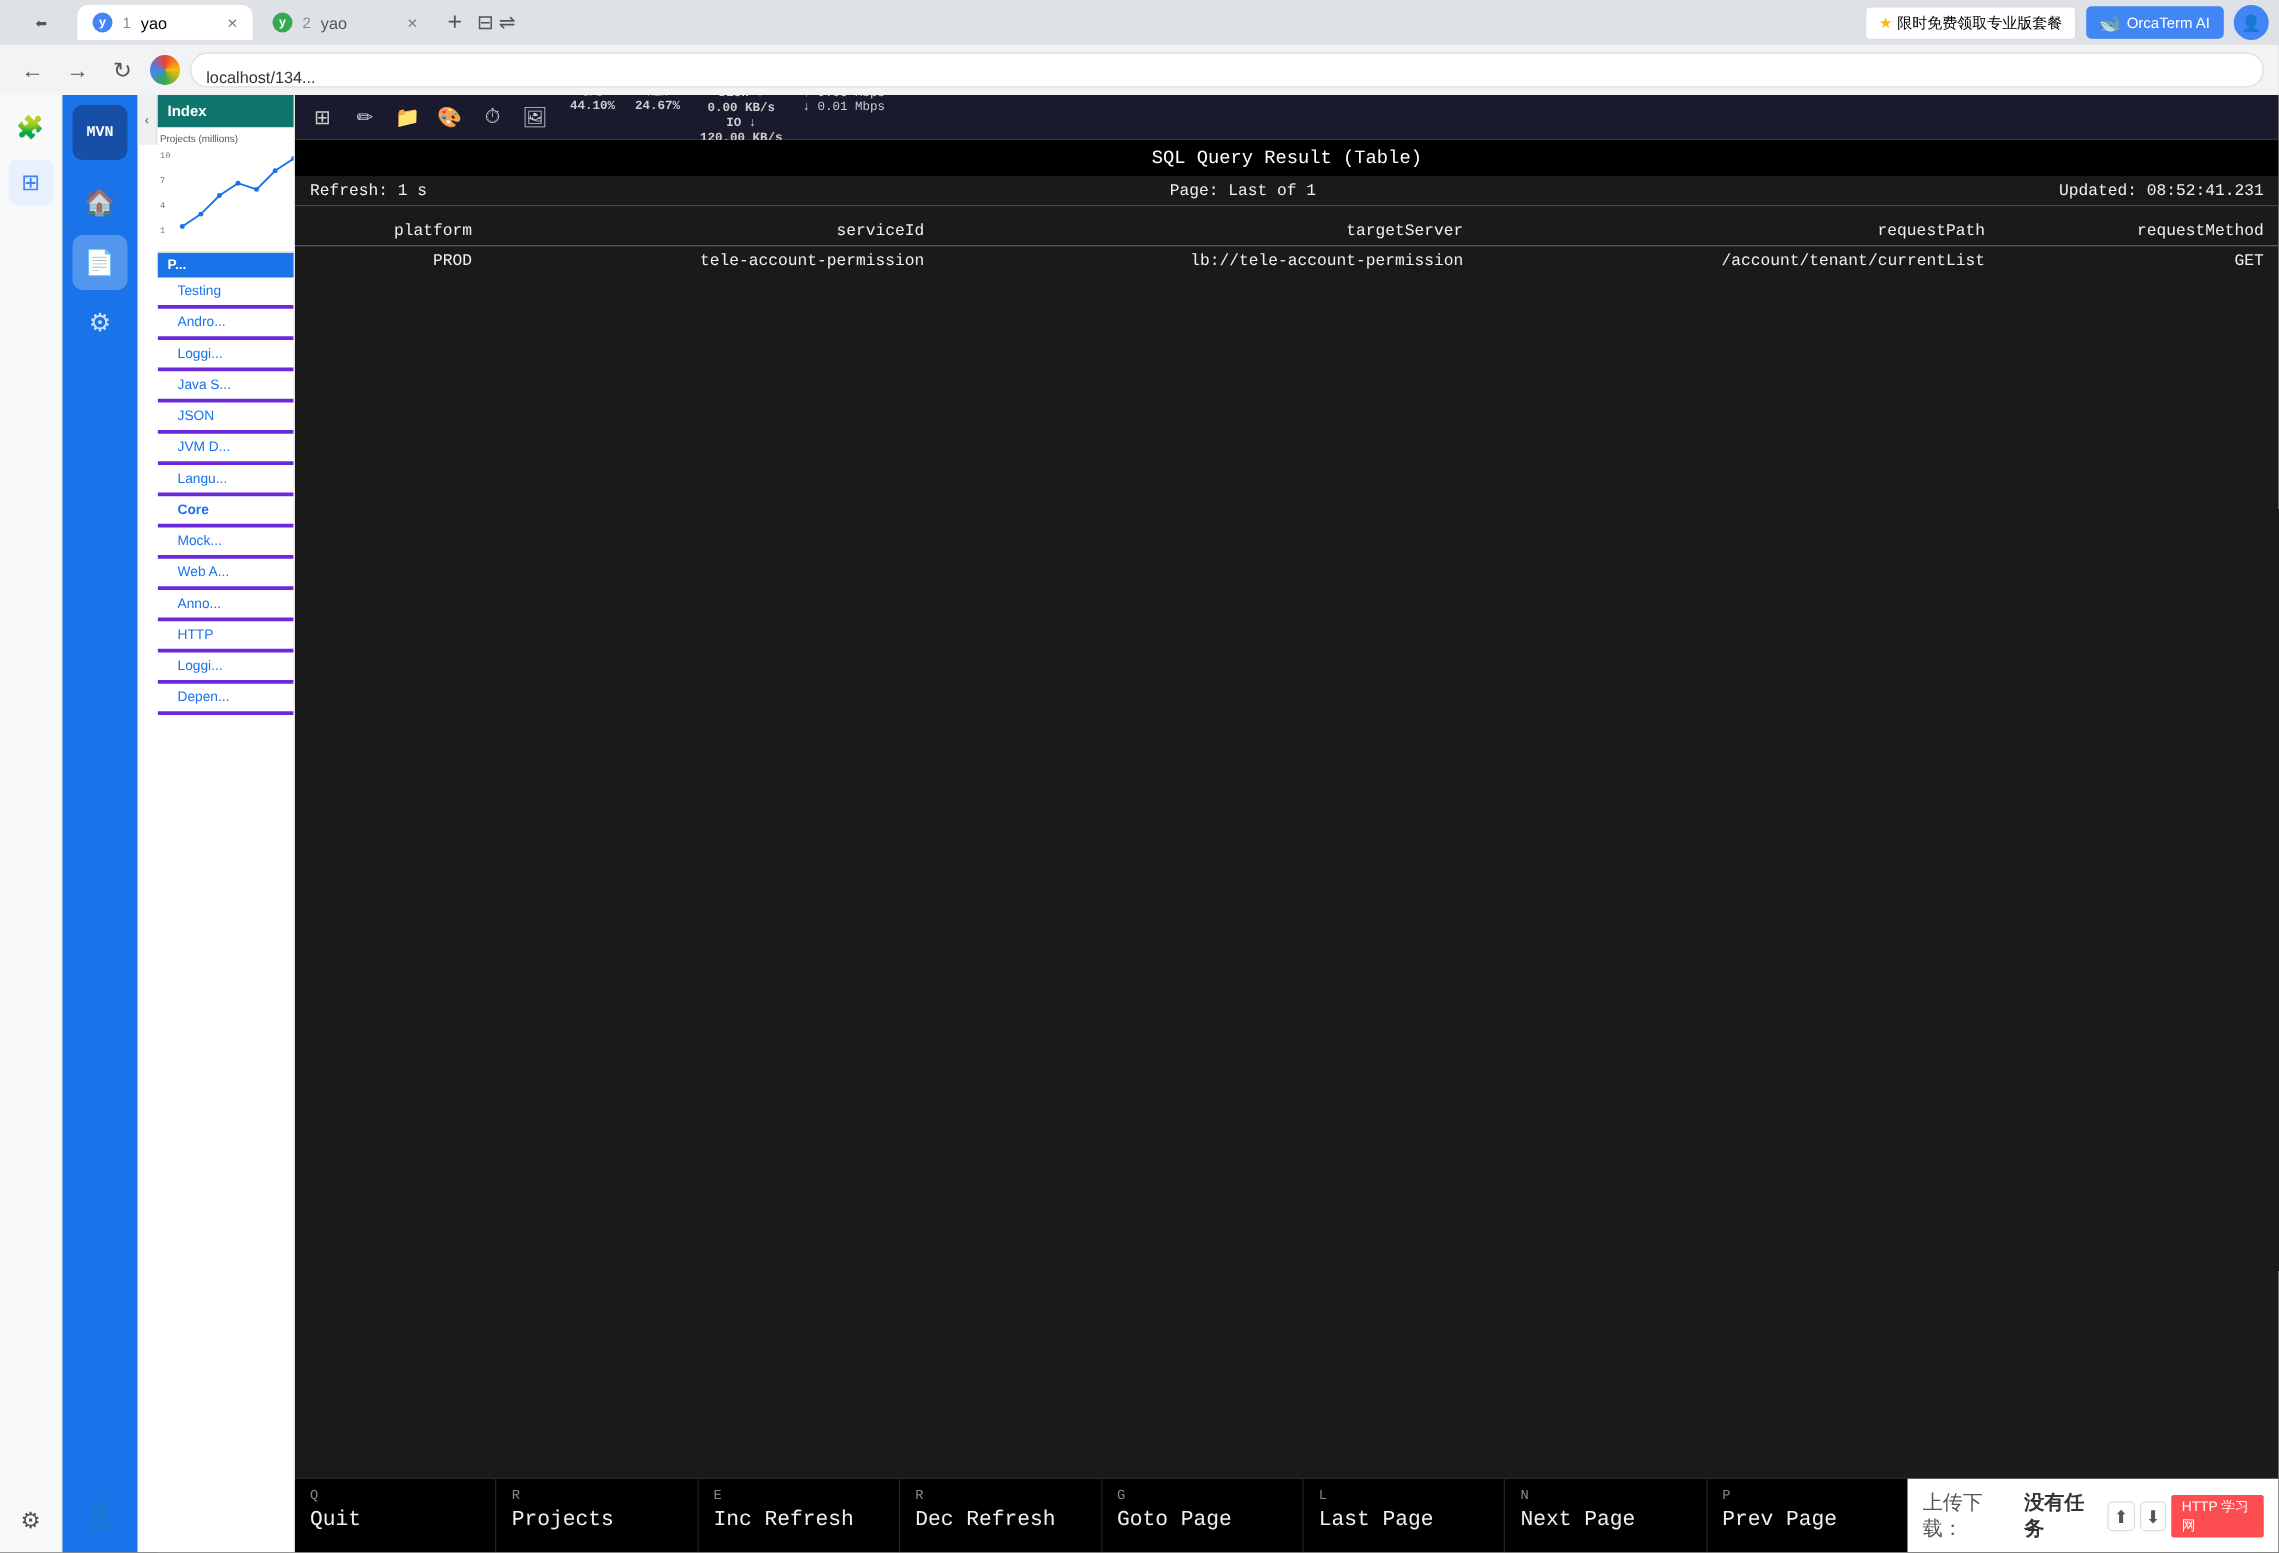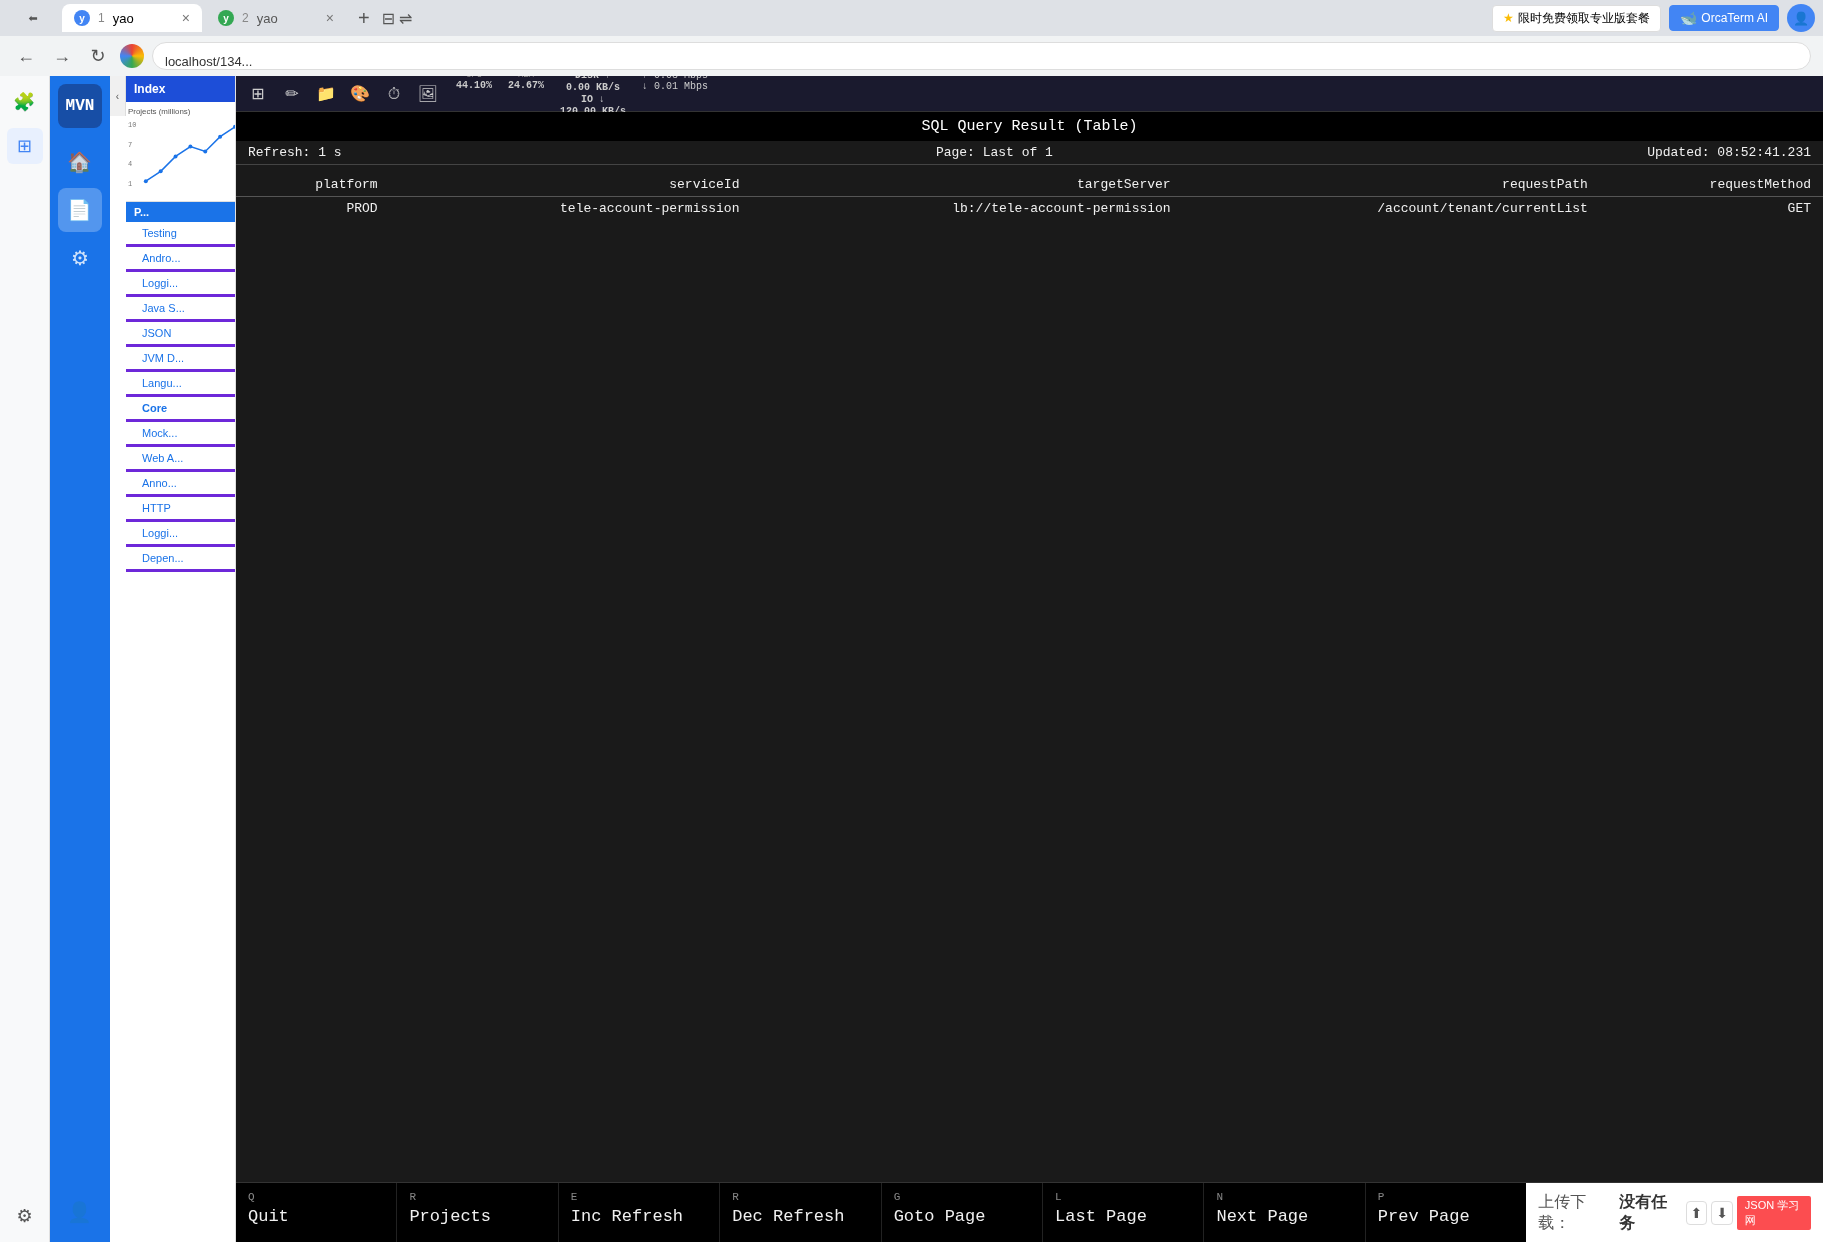--- a/index.html
+++ b/index.html
@@ -26,30 +26,30 @@
     
     .main-layout { display: flex; flex: 1; overflow: hidden; }
 
     
     .browser-sidebar { width: 50px; background: #f8f9fa; border-right: 1px solid #e0e0e0; display: flex; flex-direction: column; align-items: center; padding: 8px 0; gap: 8px; flex-shrink: 0; }
     .sidebar-icon-btn { width: 36px; height: 36px; border-radius: 6px; border: none; background: none; display: flex; align-items: center; justify-content: center; cursor: pointer; color: #555; font-size: 18px; }
     .sidebar-icon-btn.active { background: #e8f0fe; color: #4285f4; }
 
     
     .app-sidebar { width: 60px; background: #1a73e8; display: flex; flex-direction: column; align-items: center; padding: 8px 0; gap: 4px; flex-shrink: 0; }
-    .app-logo { width: 44px; height: 44px; background: #174ea6; border-radius: 8px; display: flex; align-items: center; justify-content: center; font-size: 16px; font-weight: bold; color: #fff; margin-bottom: 8px; }
+    .app-logo { width: 44px; height: 44px; background: #174ea6; border-radius: 8px; display: flex; align-items: center; justify-content: center; font-size: 12px; font-weight: bold; color: #fff; margin-bottom: 8px; }
     .app-nav-btn { width: 44px; height: 44px; border: none; border-radius: 8px; background: none; color: rgba(255,255,255,0.8); cursor: pointer; display: flex; align-items: center; justify-content: center; font-size: 20px; }
     .app-nav-btn.active { background: rgba(255,255,255,0.25); color: #fff; }
 
     
     .content-area { flex: 1; display: flex; overflow: hidden; }
 
     
     .blog-sidebar { width: 110px; background: #fff; border-right: 1px solid #e0e0e0; display: flex; flex-direction: column; overflow: hidden; flex-shrink: 0; }
-    .blog-sidebar-header { background: #1d4ed8; color: #fff; padding: 6px 8px; font-size: 12px; font-family: sans-serif; font-weight: bold; }
+    .blog-sidebar-header { background: #0f766e; color: #fff; padding: 6px 8px; font-size: 12px; font-family: sans-serif; font-weight: bold; }
     .blog-sidebar-chart { height: 100px; background: #fff; border-bottom: 1px solid #e0e0e0; position: relative; overflow: hidden; }
     .chart-svg { width: 100%; height: 100%; }
     .blog-sidebar-section { background: #1a73e8; color: #fff; padding: 4px 8px; font-size: 11px; font-family: sans-serif; font-weight: bold; }
     .blog-sidebar-items { flex: 1; overflow-y: auto; }
     .blog-sidebar-item { padding: 5px 8px 5px 16px; font-size: 11px; font-family: sans-serif; color: #1a73e8; border-bottom: 3px solid #6d28d9; cursor: pointer; white-space: nowrap; overflow: hidden; text-overflow: ellipsis; }
     .blog-sidebar-item.active { color: #1a73e8; font-weight: bold; }
     .collapse-btn { width: 16px; height: 40px; background: #f0f0f0; border: none; border-right: 1px solid #ddd; cursor: pointer; font-size: 10px; color: #555; display: flex; align-items: center; justify-content: center; flex-shrink: 0; }
 
     
     .terminal-area { flex: 1; display: flex; flex-direction: column; background: #000; overflow: hidden; }
@@ -301,20 +301,20 @@
           <span class="bottom-action-key">P</span>
           <span class="bottom-action-label">Prev Page</span>
         </div>
 
         <div style="flex:2; display:flex; align-items:center; background:#fff; padding: 0 12px; gap:8px;">
           <span class="upload-bar-label">上传下载：</span>
           <span class="upload-bar-value">没有任务</span>
           <div style="margin-left:auto; display:flex; gap:4px; align-items:center;">
             <button class="upload-action-btn">⬆</button>
             <button class="upload-action-btn">⬇</button>
-            <span class="csdn-badge">JSON 学习网</span>
+            <span class="csdn-badge">HTTP 学习网</span>
           </div>
         </div>
       </div>
 
     </div>
   </div>
 </div>
 
 </body></html>

